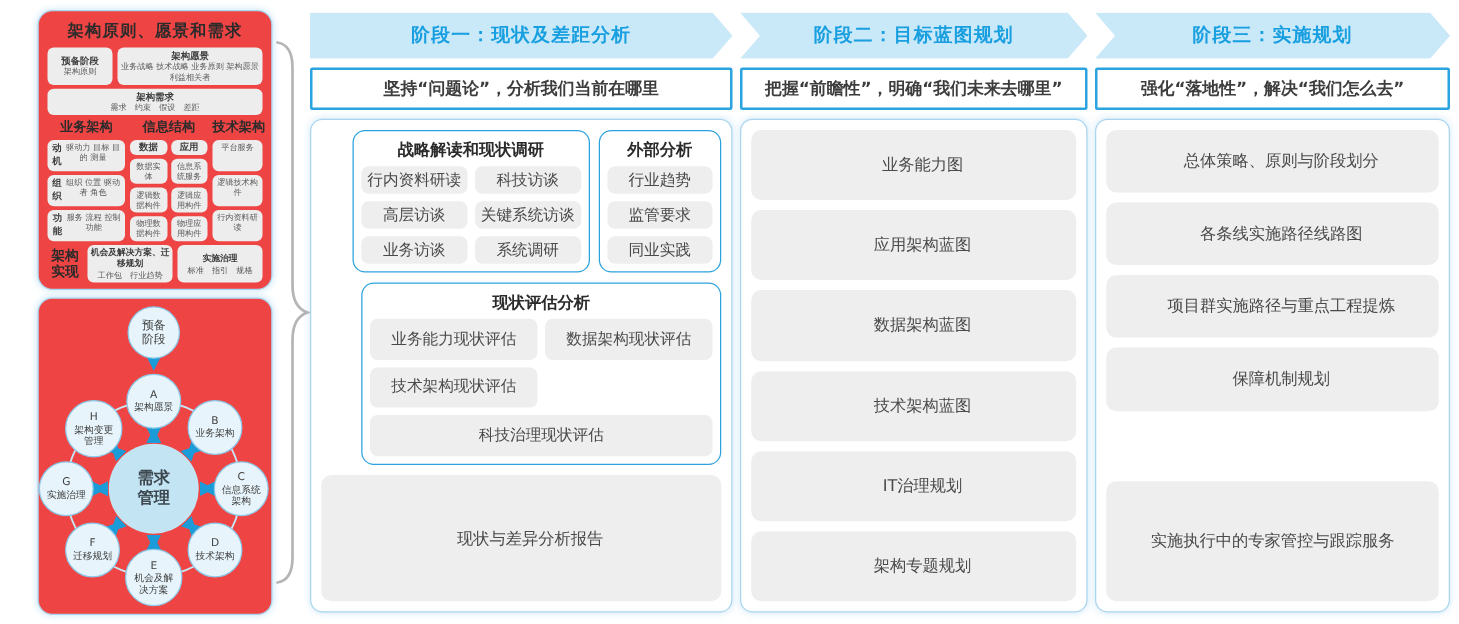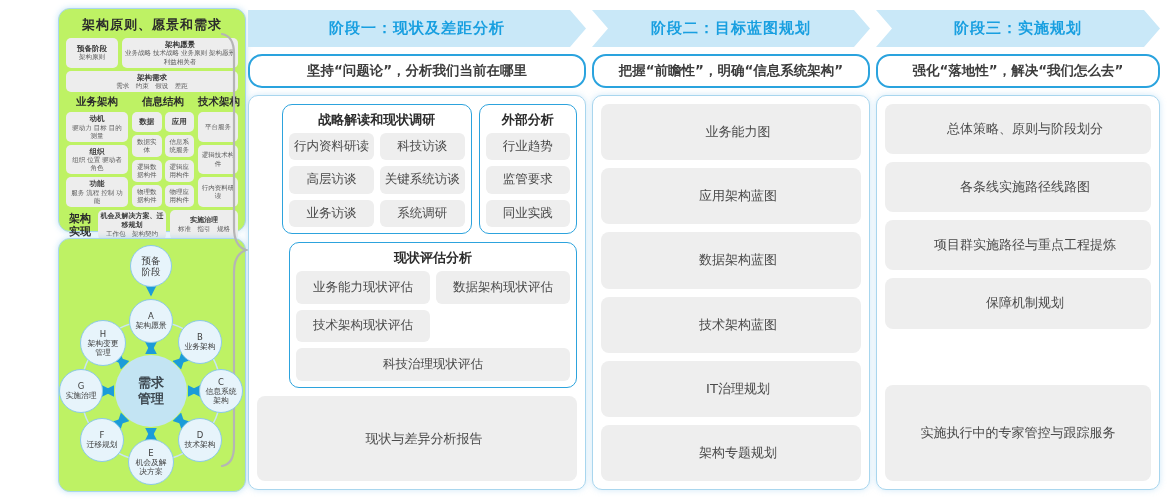--- a/index.html
+++ b/index.html
@@ -1,37 +1,37 @@
 <!DOCTYPE html>
 <html lang="zh"><head>
 <meta charset="utf-8">
 <style>
   html,body{margin:0;padding:0;background:#fff;}
   *{box-sizing:border-box;font-family:"DejaVu Sans","Liberation Sans",sans-serif;}
   .stage{position:relative;width:1167px;height:499px;background:#fff;overflow:hidden;}
 
   
-  .panel{position:absolute;background:#bef264;border:1.5px solid #a9d6ee;border-radius:12px;
-         box-shadow:0 0 6px rgba(120,190,235,.45);margin-left:28px;}
+  .panel{position:absolute;background:#ef4444;border:1.5px solid #a9d6ee;border-radius:12px;
+         box-shadow:0 0 6px rgba(120,190,235,.45);}
   .p1{left:30px;top:8px;width:188px;height:224px;padding:5px 7px;display:flex;flex-direction:column;gap:3px;}
   .p1-title{text-align:center;font-weight:700;font-size:13px;color:#2b2b2b;letter-spacing:1px;padding:2px 0 1px;}
   .gbox{background:#ededed;border-radius:5px;color:#4f4f4f;text-align:center;padding:2px 2px;line-height:1.25;}
   .gbox b{display:block;font-size:7.5px;color:#3c3c3c;}
   .gbox span{display:block;font-size:6.5px;color:#5a5a5a;}
   .p1-row{display:flex;gap:4px;}
   .prep-box{width:52px;display:flex;flex-direction:column;justify-content:center;}
   .vision-box{flex:1;display:flex;flex-direction:column;justify-content:center;}
   .req-box{display:flex;flex-direction:column;justify-content:center;padding:2px;}
   .p1-cols{display:flex;gap:4px;flex:1;}
   .col{display:flex;flex-direction:column;gap:3px;}
   .col-biz{width:62px;}
   .col-info{flex:1;}
   .col-tech{width:40px;}
   .colhead{text-align:center;font-weight:700;font-size:10.5px;color:#2b2b2b;white-space:nowrap;}
-  .col .gbox{flex:1;display:flex;flex-direction:column;justify-content:center;}
+  .col .gbox{flex:1;display:flex;justify-content:center;}
   .info-grid{display:flex;gap:3px;flex:1;}
   .subcol{flex:1;display:flex;flex-direction:column;gap:3px;}
   .subcol .hd{font-weight:700;font-size:7.5px;color:#3c3c3c;padding:1px;}
   .subcol .it,.col-tech .it{font-size:6.5px;color:#5a5a5a;}
   .p1-impl{display:flex;gap:4px;align-items:stretch;}
   .impl-label{width:28px;font-weight:700;font-size:11px;color:#2b2b2b;display:flex;align-items:center;text-align:center;line-height:1.2;}
   .impl-box{flex:1;display:flex;flex-direction:column;justify-content:center;}
   .impl-box b{font-size:7px;}
   .impl-box span{font-size:6.5px;}
 
@@ -51,30 +51,30 @@
   .brace{position:absolute;left:219px;top:28px;}
 
   
   .phase-col{position:absolute;top:0;height:499px;}
   .band{position:absolute;top:10px;left:0;right:0;height:37px;background:#c9e8f8;
         display:flex;align-items:center;justify-content:center;
         font-weight:700;font-size:15px;color:#189fe0;letter-spacing:1px;
         clip-path:polygon(0 0,calc(100% - 16px) 0,100% 50%,calc(100% - 16px) 100%,0 100%,16px 50%);}
   .band-first{clip-path:polygon(0 0,calc(100% - 16px) 0,100% 50%,calc(100% - 16px) 100%,0 100%);}
   .subtitle{position:absolute;top:54px;left:0;right:0;height:34px;background:#fff;
-            border:2px solid #2aa3de;border-radius:14px;display:flex;align-items:center;justify-content:center;
+            border:2px solid #2aa3de;border-radius:2px;display:flex;align-items:center;justify-content:center;
             font-weight:700;font-size:13.5px;color:#3d3d3d;}
   .content{position:absolute;top:95px;left:0;right:0;height:395px;background:#fff;
            border:1.5px solid #a9d6ee;border-radius:10px;box-shadow:0 0 6px rgba(120,190,235,.35);
            padding:8px;display:flex;flex-direction:column;gap:8px;}
   .item{background:#eeeeee;border-radius:8px;display:flex;align-items:center;justify-content:center;
         font-size:13px;color:#4a4a4a;text-align:center;padding:4px 6px;}
   .flex1{flex:1;padding-left:20px;}
   .flex2{flex:2.1;margin-top:48px;}
-  .row-groups{display:flex;gap:7px;height:130px;padding-left:25px;}
+  .row-groups{display:flex;gap:7px;height:114px;padding-left:25px;}
   .bluebox{border:1.5px solid #2da3dd;border-radius:10px;background:#fff;padding:5px 6px 6px;
            display:flex;flex-direction:column;}
   .bb-title{text-align:center;font-weight:700;font-size:13px;color:#2b2b2b;padding:1px 0 4px;}
   .grid2{flex:1;display:grid;grid-template-columns:1fr 1fr;gap:6px;}
   .grid1{flex:1;display:grid;grid-template-columns:1fr;gap:6px;}
   .g1{flex:2.08;}
   .g2{flex:1;}
   .g3{height:146px;margin-left:32px;}
   .g3 .grid2 .span2{grid-column:1 / span 2;}
   .grid2 .item,.grid1 .item{font-size:12.5px;border-radius:6px;padding:2px 4px;}
@@ -137,21 +137,21 @@
         <div class="colhead">技术架构</div>
         <div class="gbox it">平台服务</div>
         <div class="gbox it">逻辑技术构件</div>
         <div class="gbox it">行内资料研读</div>
       </div>
     </div>
     <div class="p1-impl">
       <div class="impl-label">架构实现</div>
       <div class="gbox impl-box">
         <b>机会及解决方案、迁移规划</b>
-        <span>工作包　架构契约</span>
+        <span>工作包　行业趋势</span>
       </div>
       <div class="gbox impl-box">
         <b>实施治理</b>
         <span>标准　指引　规格</span>
       </div>
     </div>
   </section>
 
   <section class="panel p2">
     <svg class="cycle-lines" width="185" height="251" viewBox="0 0 185 251">
@@ -255,21 +255,21 @@
       </div>
       <div class="item flex1 report">现状与差异分析报告</div>
     </div>
   </div>
 
   <div class="phase-col" style="left:592px;width:278px;">
     <div class="band">
       <span>阶段二：目标蓝图规划</span>
     </div>
     <div class="subtitle">
-      <span>把握“前瞻性”，明确“信息系统架构”</span>
+      <span>把握“前瞻性”，明确“我们未来去哪里”</span>
     </div>
     <div class="content">
       <div class="item flex1">业务能力图</div>
       <div class="item flex1">应用架构蓝图</div>
       <div class="item flex1">数据架构蓝图</div>
       <div class="item flex1">技术架构蓝图</div>
       <div class="item flex1">IT治理规划</div>
       <div class="item flex1">架构专题规划</div>
     </div>
   </div>

